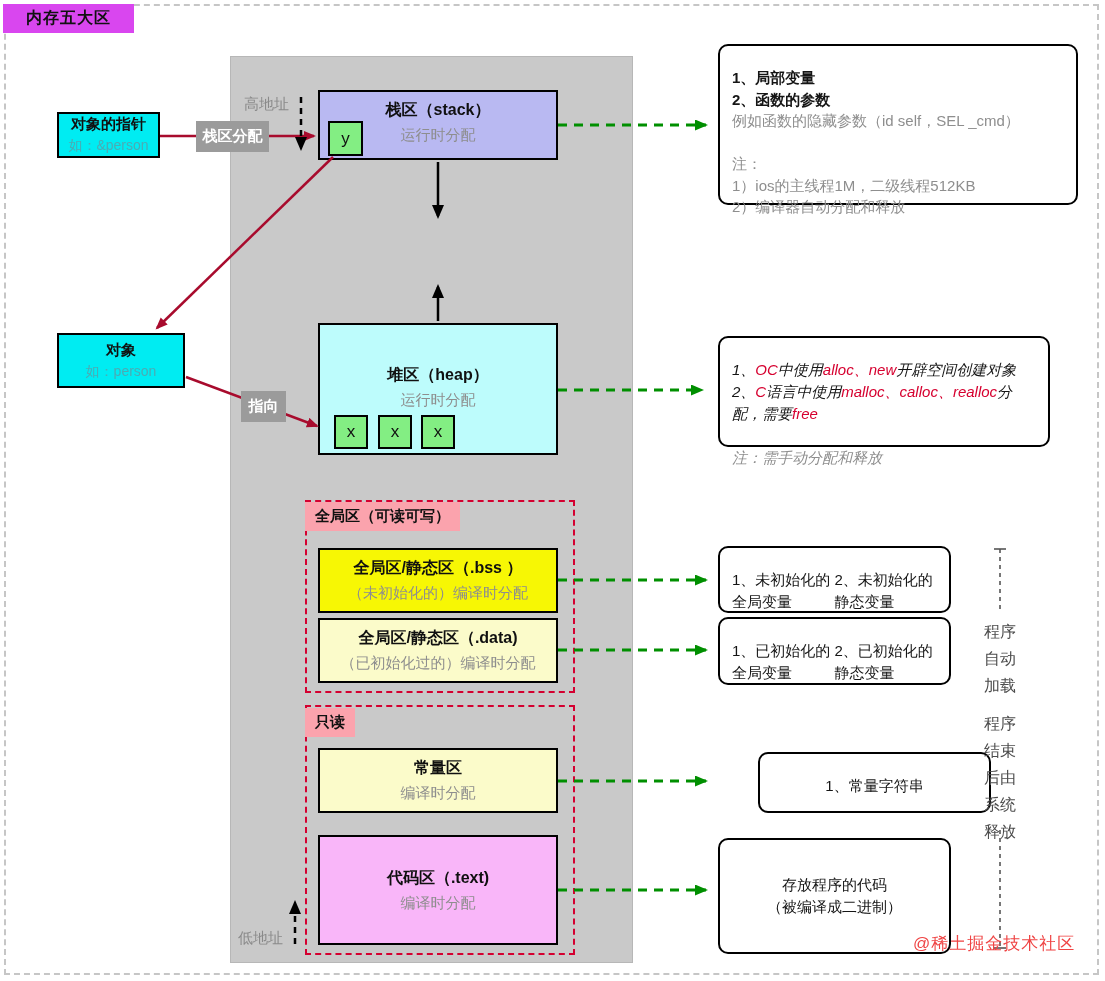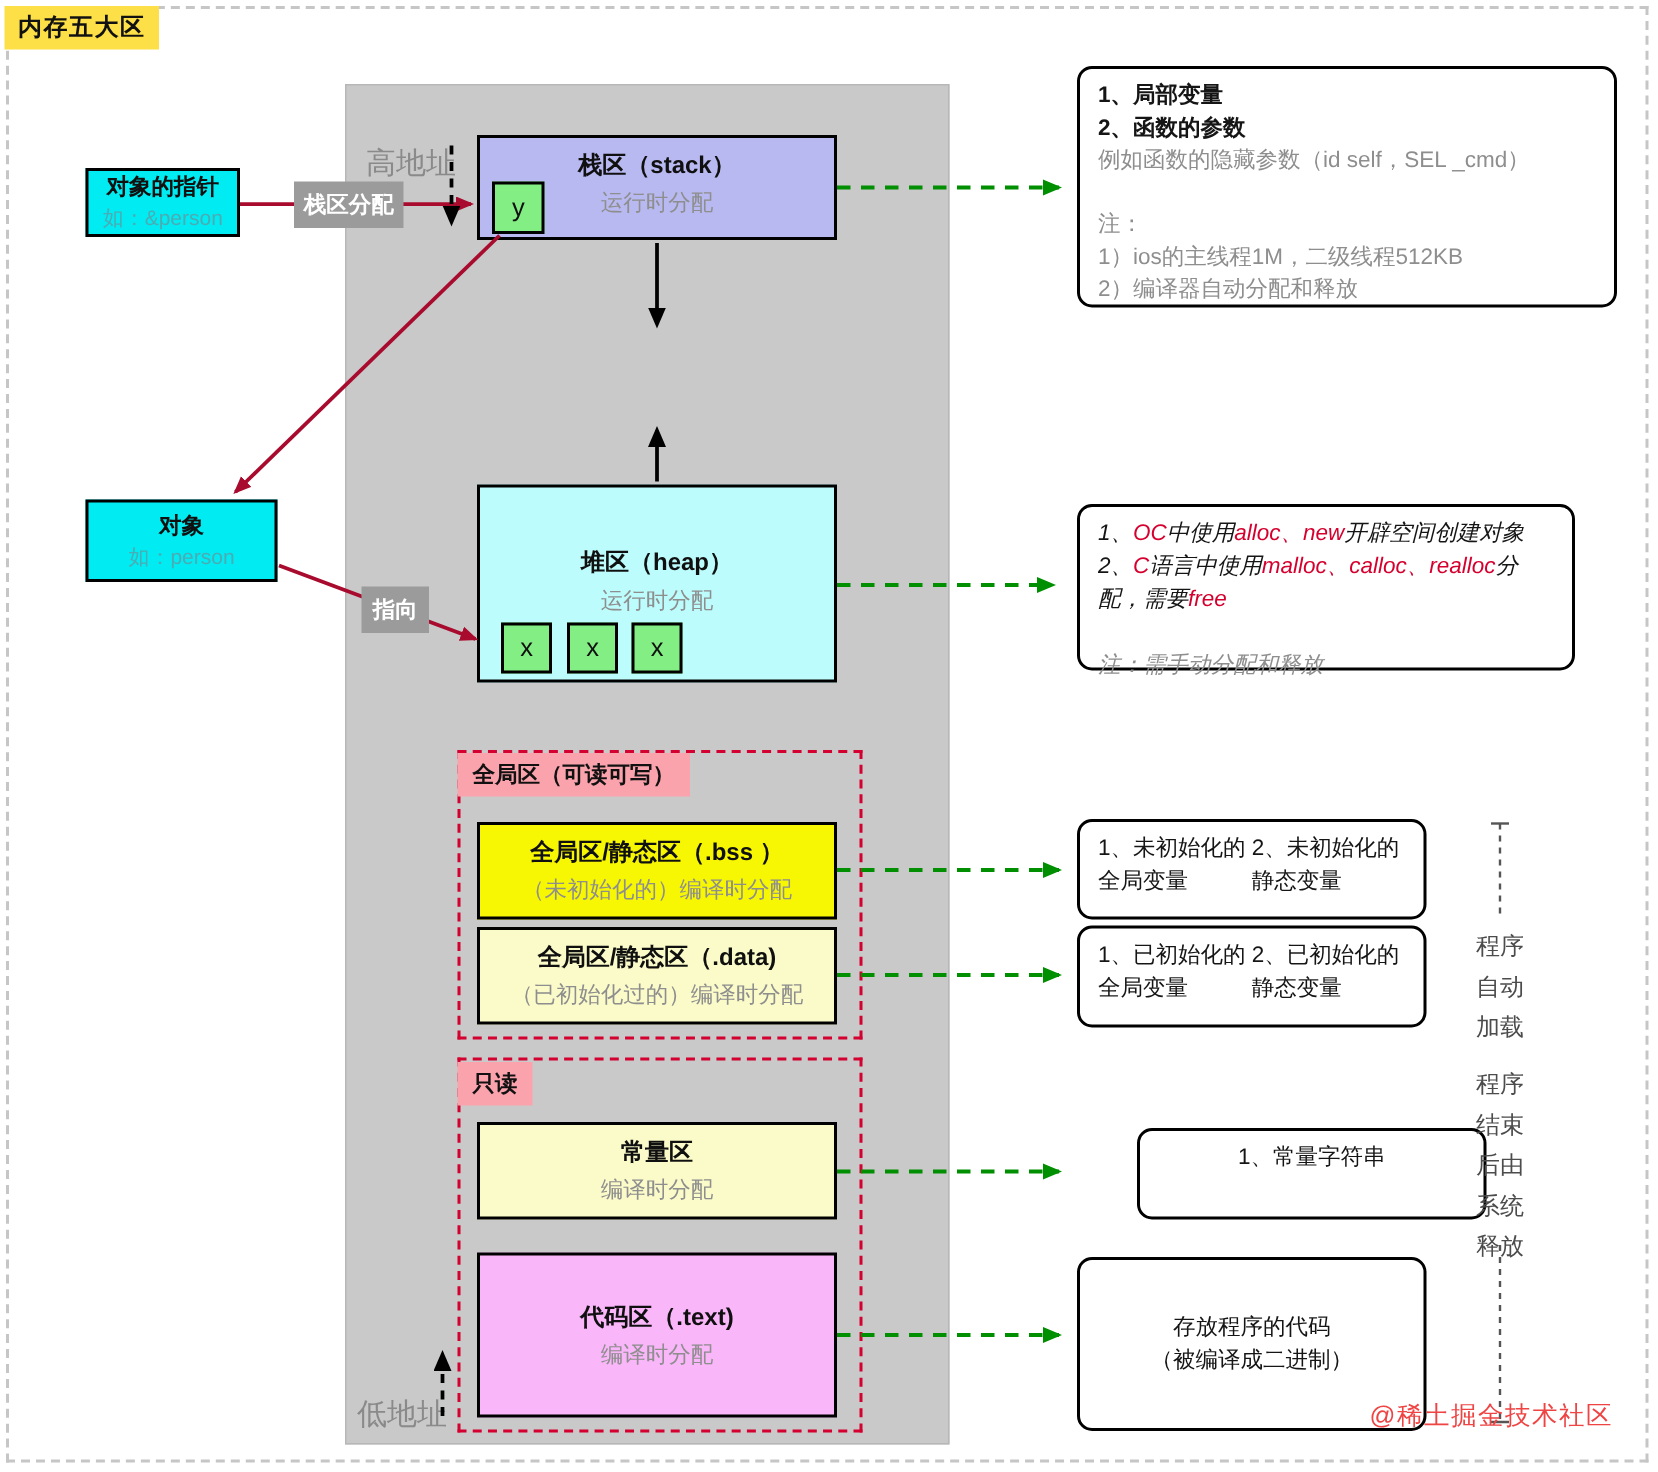--- a/index.html
+++ b/index.html
@@ -1,21 +1,21 @@
 <!DOCTYPE html>
 <html><head>
 <meta charset="utf-8">
 <style>
   html,body{margin:0;padding:0;background:#fff;}
   .canvas{position:relative;width:1105px;height:981px;background:#ffffff;
           font-family:"Liberation Sans","DejaVu Sans",sans-serif;overflow:hidden;}
   .outer-border{position:absolute;left:4px;top:4px;right:6px;bottom:6px;
                 border:2px dashed #c6c6c6;pointer-events:none;}
-  .title-chip{position:absolute;left:3px;top:4px;background:#fde047;color:#111;
-              font-size:16px;font-weight:bold;padding:4px 9px;letter-spacing:1px;}
+  .title-chip{position:absolute;left:3px;top:4px;background:#d946ef;color:#111;
+              font-size:16px;font-weight:bold;padding:4px 23px;letter-spacing:1px;}
   .gray-container{position:absolute;left:230px;top:56px;width:403px;height:907px;
                   background:#c9c9c9;border:1px solid #b7b7b7;box-sizing:border-box;}
   .mem-box{position:absolute;border:2px solid #000;box-sizing:border-box;
            display:flex;flex-direction:column;align-items:center;justify-content:center;
            text-align:center;}
   .mem-title{font-size:16px;font-weight:bold;color:#101010;}
   .mem-sub{font-size:15px;color:#8e8e8e;margin-top:5px;}
   .stack-box{left:318px;top:90px;width:240px;height:70px;background:#b9b9f2;justify-content:flex-start;padding-top:8px;}
   .heap-box{left:318px;top:323px;width:240px;height:132px;background:#bdfcfc;justify-content:flex-start;padding-top:40px;text-align:right;}
   .bss-box{left:318px;top:548px;width:240px;height:65px;background:#f7f704;}
@@ -23,26 +23,26 @@
   .const-box{left:318px;top:748px;width:240px;height:65px;background:#fbfbca;}
   .code-box{left:318px;top:835px;width:240px;height:110px;background:#f9b6f9;}
   .cell{position:absolute;background:#83ee83;border:2px solid #000;box-sizing:border-box;
         display:flex;align-items:center;justify-content:center;font-size:17px;color:#111;}
   .side-box{position:absolute;background:#00ecf2;border:2px solid #000;box-sizing:border-box;
             display:flex;flex-direction:column;align-items:center;justify-content:center;text-align:center;}
   .side-title{font-size:15px;font-weight:bold;color:#101010;}
   .side-sub{font-size:14px;color:#4aacb4;margin-top:3px;}
   .chip-gray{position:absolute;background:#9b9b9b;color:#fff;font-weight:bold;font-size:15px;
              display:flex;align-items:center;justify-content:center;box-sizing:border-box;}
-  .addr-label{position:absolute;color:#8a8a8a;font-size:20px;}
+  .addr-label{position:absolute;color:#8a8a8a;font-size:15px;}
   .group-rect{position:absolute;border:2px dashed #d40030;box-sizing:border-box;}
   .group-label{position:absolute;background:#fba3ad;color:#111;font-size:15px;font-weight:bold;
                padding:5px 10px;}
   .note{position:absolute;background:#fff;border:2px solid #000;border-radius:10px;
-        box-sizing:border-box;padding:7px 12px;font-size:15px;line-height:22px;color:#151515;}
+        box-sizing:border-box;padding:21px 12px;font-size:15px;line-height:22px;color:#151515;}
   .note .r{color:#d6002f;}
   .note .g{color:#8e8e8e;}
   .note .b{font-weight:bold;}
   .note-vcenter{display:flex;flex-direction:row;justify-content:center;}
   .note-center{display:flex;flex-direction:column;justify-content:center;align-items:center;text-align:center;}
   .vnote{position:absolute;width:36px;text-align:center;color:#4c4c4c;font-size:16px;line-height:27px;}
   .watermark{position:absolute;left:913px;top:932px;color:#ef4444;font-size:17px;letter-spacing:1px;}
   .svg-overlay{position:absolute;left:0;top:0;pointer-events:none;}
 </style>
 </head>

